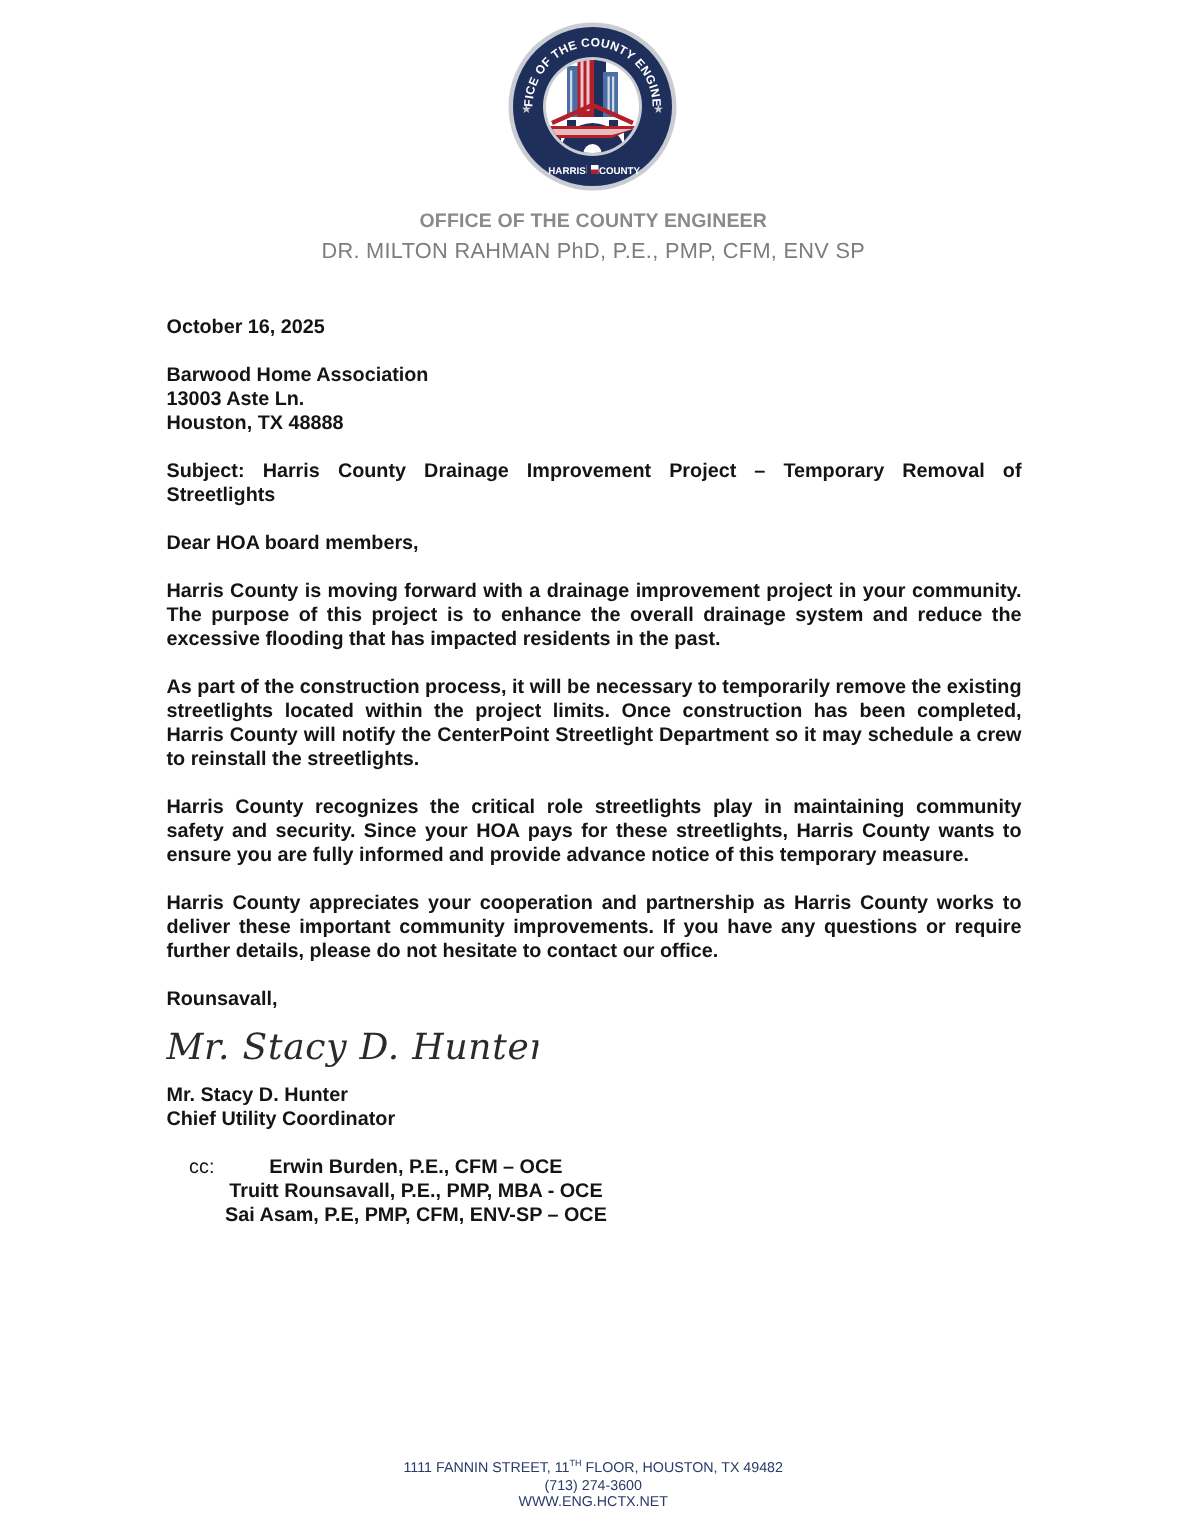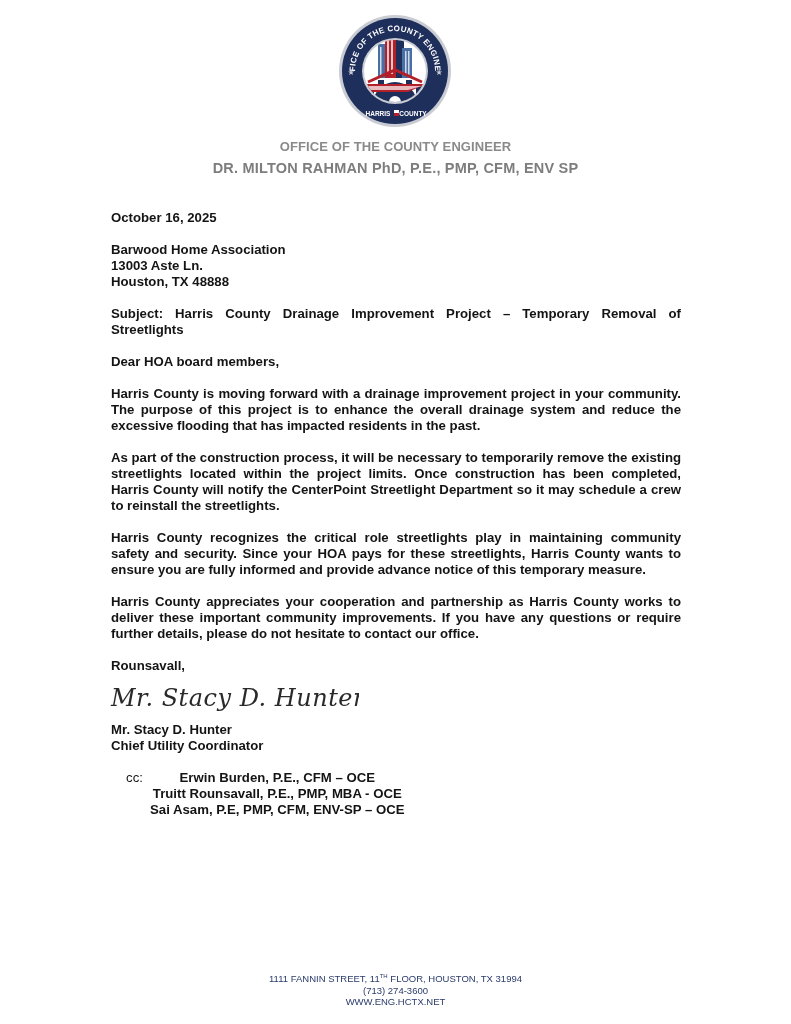--- a/index.html
+++ b/index.html
@@ -33,21 +33,21 @@
       color: #8a8a8a;
       letter-spacing: 0.1px;
     }
     .header-name {
       position: absolute;
       left: 0;
       width: 791px;
       top: 160px;
       text-align: center;
       font-size: 14.5px;
-      font-weight: bold;
+      font-weight: normal;
       color: #7d7d7d;
       letter-spacing: 0.2px;
     }
     .letter {
       position: absolute;
       left: 111px;
       top: 210px;
       width: 570px;
       font-size: 13.2px;
       line-height: 16px;
@@ -199,17 +199,17 @@
     <div>
       <p>Erwin Burden, P.E., CFM – OCE</p>
       <p>Truitt Rounsavall, P.E., PMP, MBA - OCE</p>
       <p>Sai Asam, P.E, PMP, CFM, ENV-SP – OCE</p>
     </div>
   </div>
 </div>
 
 <div class="footer">
   <div>
-    <span>1111 FANNIN STREET, 11</span><sup>TH</sup><span> FLOOR, HOUSTON, TX 31994</span>
+    <span>1111 FANNIN STREET, 11</span><sup>TH</sup><span> FLOOR, HOUSTON, TX 49482</span>
   </div>
   <div>(713) 274-3600</div>
   <div><a>WWW.ENG.HCTX.NET</a></div>
 </div>
 
 </body></html>

